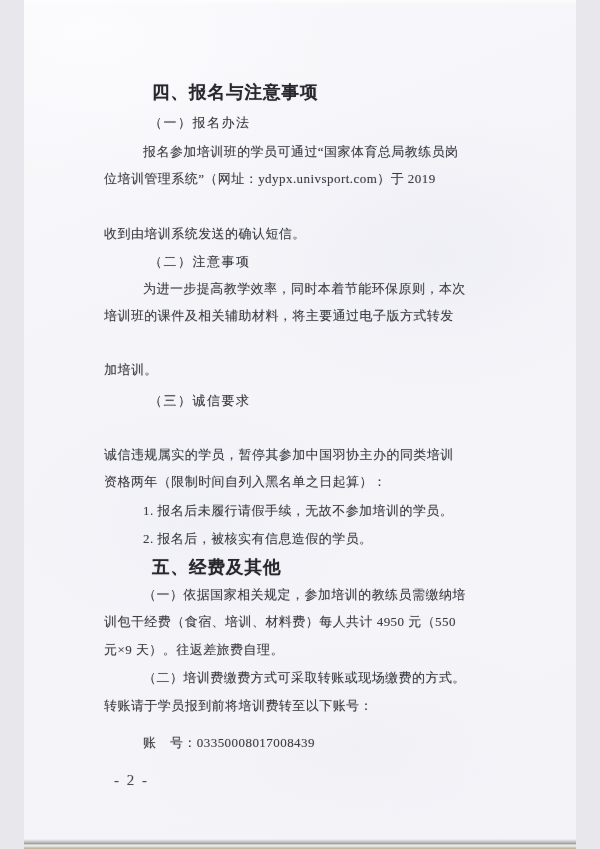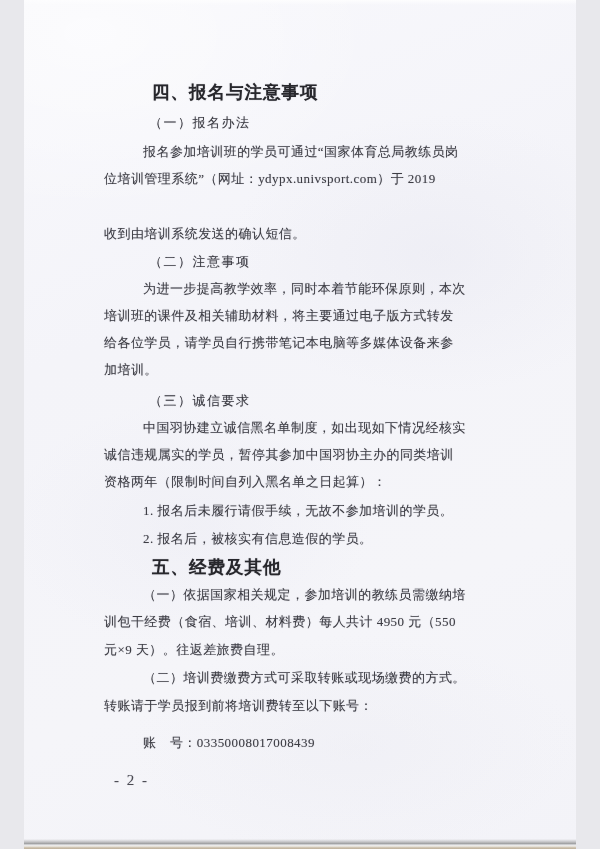--- a/index.html
+++ b/index.html
@@ -91,26 +91,24 @@
   <div class="tl sub-h" style="left:125px; top:112px">（一）报名办法</div>
 
   <div class="tl" style="left:119px; top:141px">报名参加培训班的学员可通过“国家体育总局教练员岗</div>
   <div class="tl" style="left:80px; top:168px">位培训管理系统”（网址：ydypx.univsport.com）于 2019</div>
   <div class="tl" style="left:80px; top:223px">收到由培训系统发送的确认短信。</div>
 
   <div class="tl sub-h" style="left:125px; top:251px">（二）注意事项</div>
 
   <div class="tl" style="left:119px; top:278px">为进一步提高教学效率，同时本着节能环保原则，本次</div>
   <div class="tl" style="left:80px; top:305px">培训班的课件及相关辅助材料，将主要通过电子版方式转发</div>
-  <div class="tl" style="left:80px; top:332px">给各位学员，请学员自行携带笔记本电脑等多媒体设备来参</div>
   <div class="tl" style="left:80px; top:359px">加培训。</div>
 
   <div class="tl sub-h" style="left:125px; top:390px">（三）诚信要求</div>
 
-  <div class="tl" style="left:119px; top:417px">中国羽协建立诚信黑名单制度，如出现如下情况经核实</div>
   <div class="tl" style="left:80px; top:444px">诚信违规属实的学员，暂停其参加中国羽协主办的同类培训</div>
   <div class="tl" style="left:80px; top:471px">资格两年（限制时间自列入黑名单之日起算）：</div>
 
   <div class="tl" style="left:119px; top:500px">1. 报名后未履行请假手续，无故不参加培训的学员。</div>
   <div class="tl" style="left:119px; top:528px">2. 报名后，被核实有信息造假的学员。</div>
 
   <div class="tl h-bold" style="left:128px; top:556px">五、经费及其他</div>
 
   <div class="tl" style="left:119px; top:584px">（一）依据国家相关规定，参加培训的教练员需缴纳培</div>
   <div class="tl" style="left:80px; top:611px">训包干经费（食宿、培训、材料费）每人共计 4950 元（550</div>

